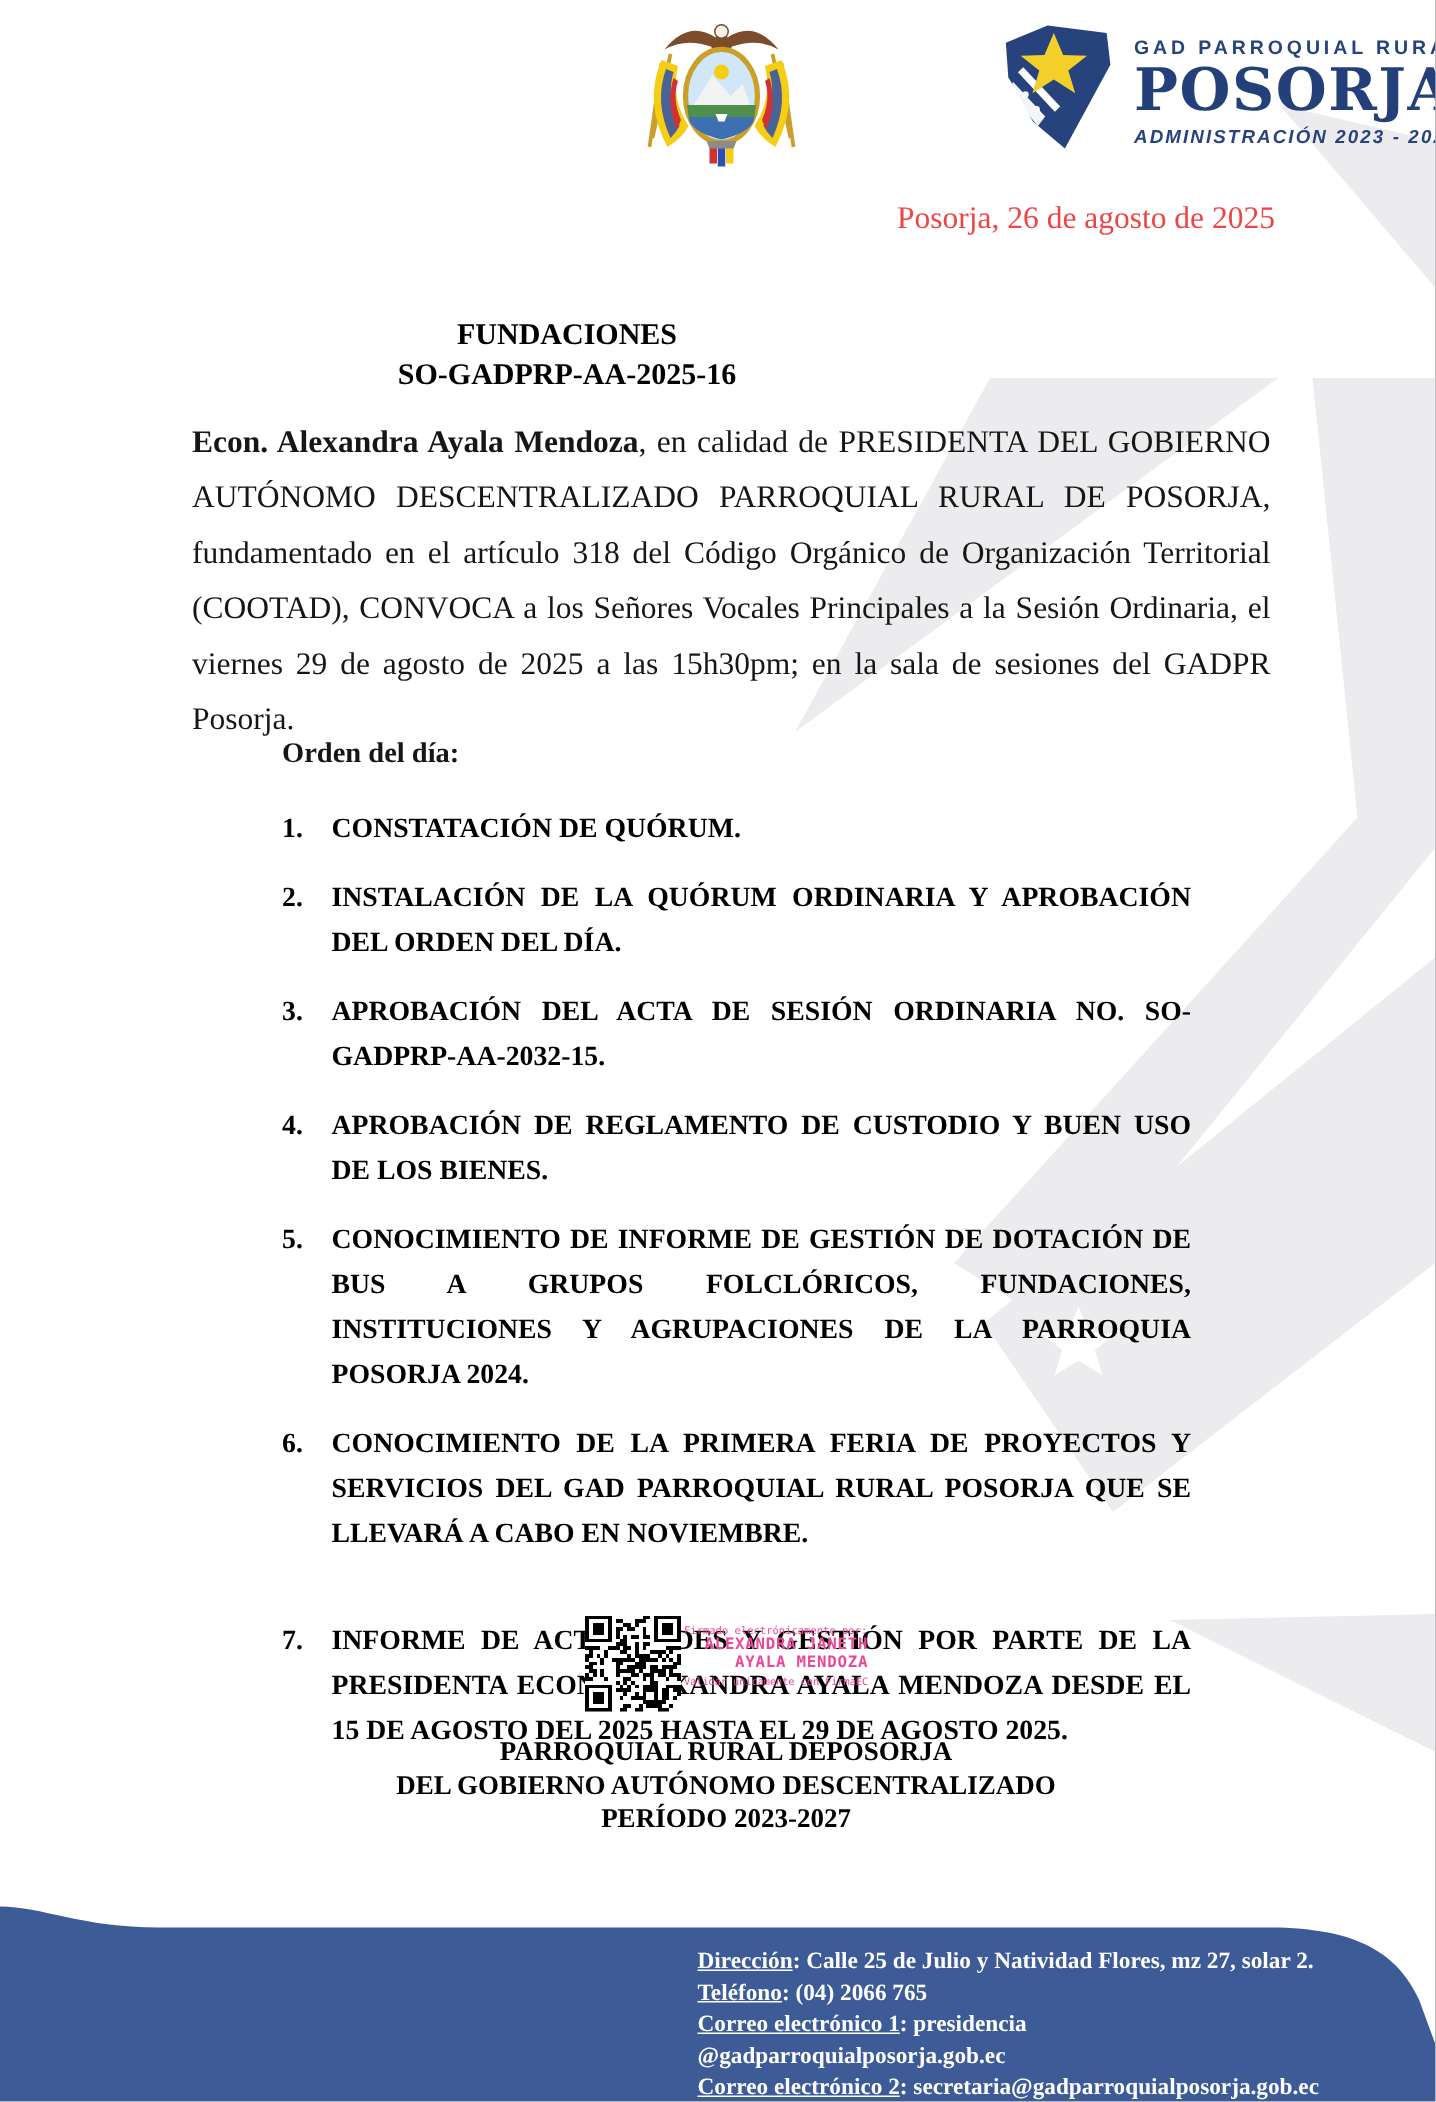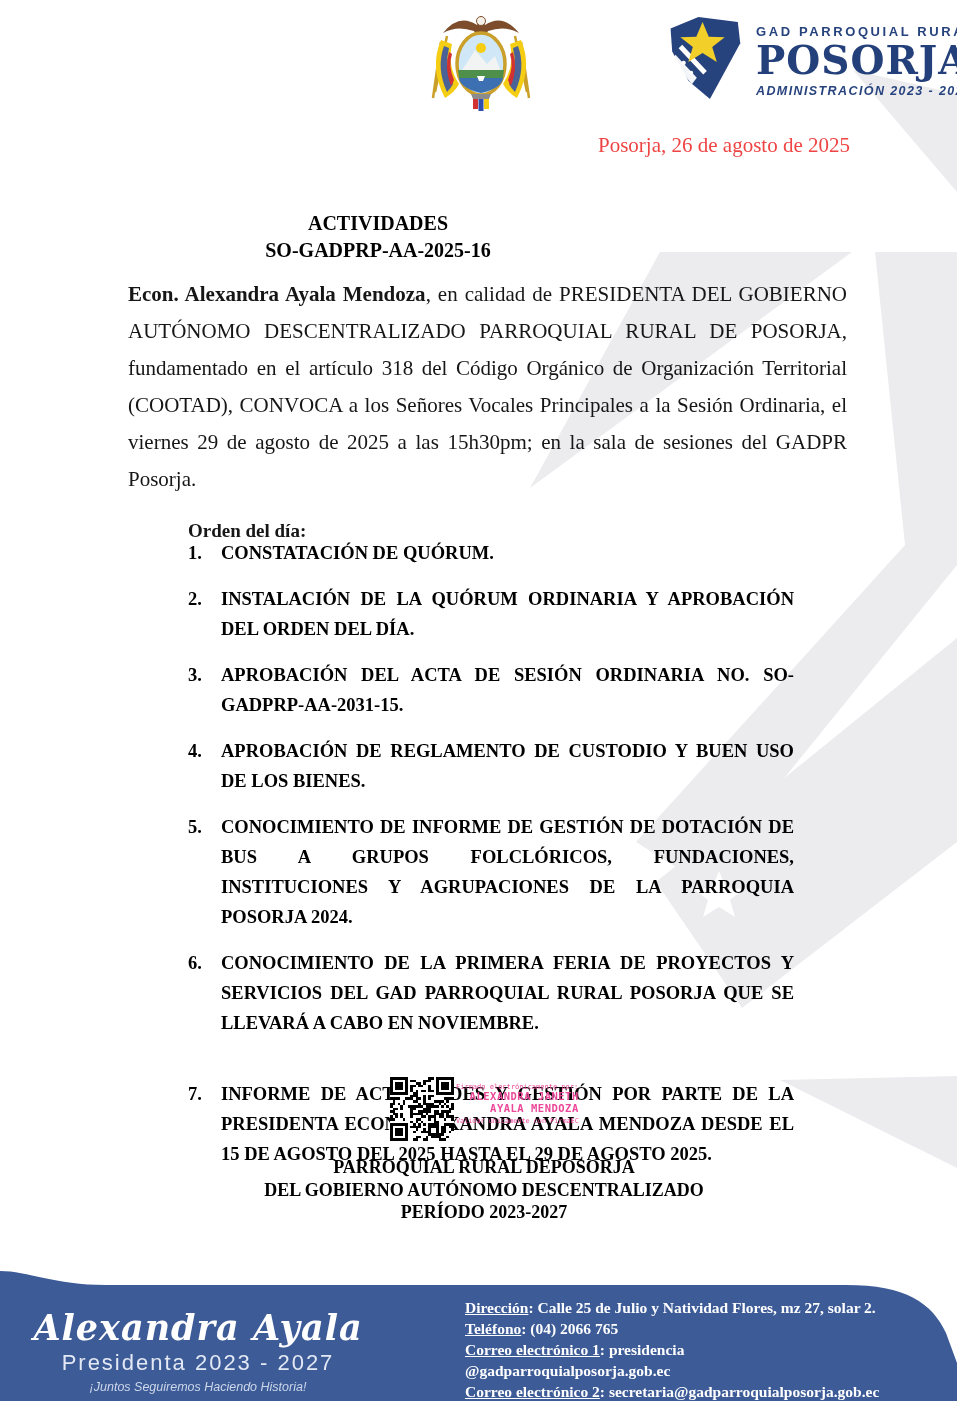--- a/index.html
+++ b/index.html
@@ -23,21 +23,21 @@
               font-size:12.5px;letter-spacing:1.4px;color:#27437e;white-space:nowrap;margin-top:3px;}
 
   .dateline{position:absolute;top:133px;right:107px;font-size:21px;color:#ef4444;z-index:2;text-align:right;}
 
   .doc-title{position:absolute;left:128px;top:210px;width:500px;text-align:center;
              font-weight:bold;font-size:20px;line-height:27px;color:#000;z-index:2;}
 
   .body-par{position:absolute;left:128px;top:276px;width:719px;margin:0;font-size:21px;
             line-height:37px;text-align:justify;z-index:2;}
 
-  .agenda-heading{position:absolute;left:188px;top:492px;font-weight:bold;font-size:19px;z-index:2;margin-top:28px;}
+  .agenda-heading{position:absolute;left:188px;top:492px;font-weight:bold;font-size:19px;z-index:2;}
 
   .agenda{position:absolute;left:188px;top:538px;width:606px;margin:0;padding:0;list-style:none;z-index:2;}
   .agenda li{position:relative;padding-left:33px;margin-bottom:16px;text-align:justify;
              font-weight:bold;font-size:18.5px;line-height:30px;color:#000;}
   .agenda li .num{position:absolute;left:0;top:0;}
   .agenda li.gap-before{margin-top:41px;}
 
   
   .qr-block{position:absolute;left:390px;top:1077px;display:flex;z-index:2;}
   .qr-svg{width:64px;height:64px;}
@@ -126,32 +126,32 @@
     <div class="logo-text">
       <div class="logo-gad">GAD PARROQUIAL RURAL</div>
       <div class="logo-name">POSORJA</div>
       <div class="logo-admin">ADMINISTRACIÓN 2023 - 2027</div>
     </div>
   </div>
 
   <div class="dateline">Posorja, 26 de agosto de 2025</div>
 
   <div class="doc-title">
-    <div>ACTIVIDADES</div>
+    <div>FUNDACIONES</div>
     <div>SO-GADPRP-AA-2025-16</div>
   </div>
 
   <p class="body-par"><b>Econ. Alexandra Ayala Mendoza</b><span>, en calidad de PRESIDENTA DEL GOBIERNO AUTÓNOMO DESCENTRALIZADO PARROQUIAL RURAL DE POSORJA, fundamentado en el artículo 318 del Código Orgánico de Organización Territorial (COOTAD), CONVOCA a los Señores Vocales Principales a la Sesión Ordinaria, el viernes 29 de agosto de 2025 a las 15h30pm; en la sala de sesiones del GADPR Posorja.</span></p>
 
   <div class="agenda-heading">Orden del día:</div>
 
   <ol class="agenda">
     <li><span class="num">1.</span><span>CONSTATACIÓN DE QUÓRUM.</span></li>
     <li><span class="num">2.</span><span>INSTALACIÓN DE LA QUÓRUM ORDINARIA Y APROBACIÓN DEL ORDEN DEL DÍA.</span></li>
-    <li><span class="num">3.</span><span>APROBACIÓN DEL ACTA DE SESIÓN ORDINARIA NO. SO-GADPRP-AA-2031-15.</span></li>
+    <li><span class="num">3.</span><span>APROBACIÓN DEL ACTA DE SESIÓN ORDINARIA NO. SO-GADPRP-AA-2032-15.</span></li>
     <li><span class="num">4.</span><span>APROBACIÓN DE REGLAMENTO DE CUSTODIO Y BUEN USO DE LOS BIENES.</span></li>
     <li><span class="num">5.</span><span>CONOCIMIENTO DE INFORME DE GESTIÓN DE DOTACIÓN DE BUS A GRUPOS FOLCLÓRICOS, FUNDACIONES, INSTITUCIONES Y AGRUPACIONES DE LA PARROQUIA POSORJA 2024.</span></li>
     <li><span class="num">6.</span><span>CONOCIMIENTO DE LA PRIMERA FERIA DE PROYECTOS Y SERVICIOS DEL GAD PARROQUIAL RURAL POSORJA QUE SE LLEVARÁ A CABO EN NOVIEMBRE.</span></li>
     <li class="gap-before"><span class="num">7.</span><span>INFORME DE ACTIVIDADES Y GESTIÓN POR PARTE DE LA PRESIDENTA ECON. ALEXANDRA AYALA MENDOZA DESDE EL 15 DE AGOSTO DEL 2025 HASTA EL 29 DE AGOSTO 2025.</span></li>
   </ol>
 
   <div class="qr-block">
     <svg id="qr" class="qr-svg" viewBox="0 0 25 25" shape-rendering="crispEdges">
         <rect width="25" height="25" fill="#fff"></rect>
         <g fill="#000">
@@ -387,25 +387,20 @@
   <div class="sig-block">
     <div>PARROQUIAL RURAL DEPOSORJA</div>
     <div>DEL GOBIERNO AUTÓNOMO DESCENTRALIZADO</div>
     <div>PERÍODO 2023-2027</div>
   </div>
 
   <svg class="footer-shape" viewBox="0 0 957 132" preserveAspectRatio="none">
     <path d="M0,2 C28,2 54,16 106,16 L846,16 C906,16 932,34 946,64 L957,94 L957,132 L0,132 Z" fill="#3d5b97"></path>
   </svg>
 
-  <div class="footer-left">
-    <div class="footer-script">Alexandra Ayala</div>
-    <div class="footer-sub">Presidenta 2023 - 2027</div>
-    <div class="footer-tag">¡Juntos Seguiremos Haciendo Historia!</div>
-  </div>
 
   <div class="footer-contact">
     <div><span class="lbl">Dirección</span><span>: Calle 25 de Julio y Natividad Flores, mz 27, solar 2.</span></div>
     <div><span class="lbl">Teléfono</span><span>: (04) 2066 765</span></div>
     <div><span class="lbl">Correo electrónico 1</span><span>: presidencia @gadparroquialposorja.gob.ec</span></div>
     <div><span class="lbl">Correo electrónico 2</span><span>: secretaria@gadparroquialposorja.gob.ec</span></div>
 
   </div>
 
 </div>

